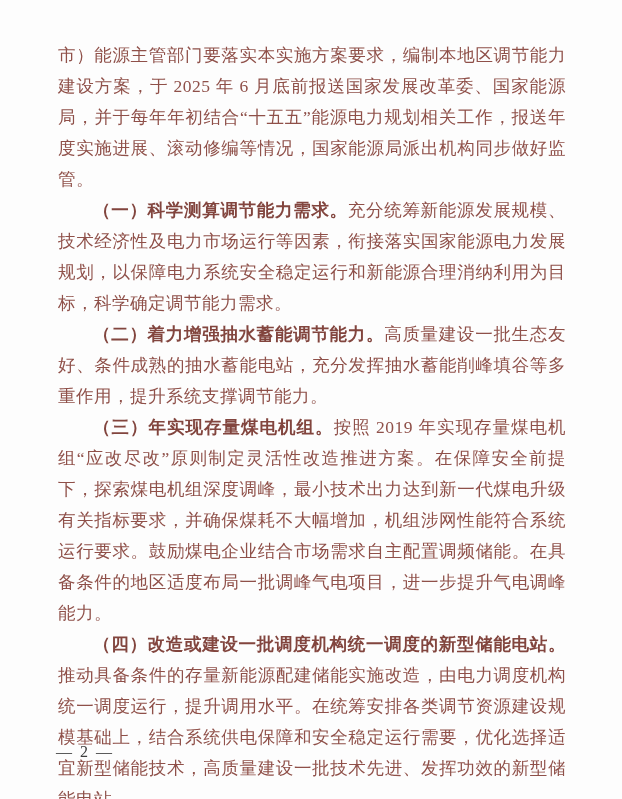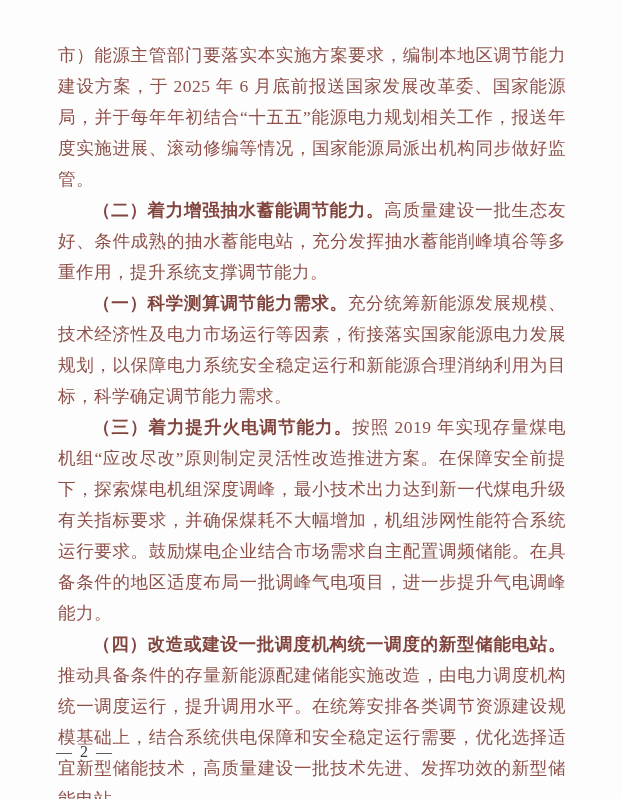--- a/index.html
+++ b/index.html
@@ -50,25 +50,25 @@
 </style>
 </head>
 <body>
 
 <div class="page">
 
   <main class="text-block">
 
     <p class="para no-indent"><span class="para-body">市）能源主管部门要落实本实施方案要求，编制本地区调节能力建设方案，于 2025 年 6 月底前报送国家发展改革委、国家能源局，并于每年年初结合“十五五”能源电力规划相关工作，报送年度实施进展、滚动修编等情况，国家能源局派出机构同步做好监管。</span></p>
 
+    <p class="para"><span class="para-heading">（一）科学测算调节能力需求。</span><span class="para-body">充分统筹新能源发展规模、技术经济性及电力市场运行等因素，衔接落实国家能源电力发展规划，以保障电力系统安全稳定运行和新能源合理消纳利用为目标，科学确定调节能力需求。</span></p>
+
     <p class="para"><span class="para-heading">（二）着力增强抽水蓄能调节能力。</span><span class="para-body">高质量建设一批生态友好、条件成熟的抽水蓄能电站，充分发挥抽水蓄能削峰填谷等多重作用，提升系统支撑调节能力。</span></p>
 
-    <p class="para"><span class="para-heading">（一）科学测算调节能力需求。</span><span class="para-body">充分统筹新能源发展规模、技术经济性及电力市场运行等因素，衔接落实国家能源电力发展规划，以保障电力系统安全稳定运行和新能源合理消纳利用为目标，科学确定调节能力需求。</span></p>
-
-    <p class="para"><span class="para-heading">（三）着力提升火电调节能力。</span><span class="para-body">按照 2019 年实现存量煤电机组“应改尽改”原则制定灵活性改造推进方案。在保障安全前提下，探索煤电机组深度调峰，最小技术出力达到新一代煤电升级有关指标要求，并确保煤耗不大幅增加，机组涉网性能符合系统运行要求。鼓励煤电企业结合市场需求自主配置调频储能。在具备条件的地区适度布局一批调峰气电项目，进一步提升气电调峰能力。</span></p>
+    <p class="para"><span class="para-heading">（三）年实现存量煤电机组。</span><span class="para-body">按照 2019 年实现存量煤电机组“应改尽改”原则制定灵活性改造推进方案。在保障安全前提下，探索煤电机组深度调峰，最小技术出力达到新一代煤电升级有关指标要求，并确保煤耗不大幅增加，机组涉网性能符合系统运行要求。鼓励煤电企业结合市场需求自主配置调频储能。在具备条件的地区适度布局一批调峰气电项目，进一步提升气电调峰能力。</span></p>
 
     <p class="para"><span class="para-heading">（四）改造或建设一批调度机构统一调度的新型储能电站。</span><span class="para-body">推动具备条件的存量新能源配建储能实施改造，由电力调度机构统一调度运行，提升调用水平。在统筹安排各类调节资源建设规模基础上，结合系统供电保障和安全稳定运行需要，优化选择适宜新型储能技术，高质量建设一批技术先进、发挥功效的新型储能电站。</span></p>
 
   </main>
 
   <footer class="page-footer"><span>— 2 —</span></footer>
 
 </div>
 
 </body></html>

